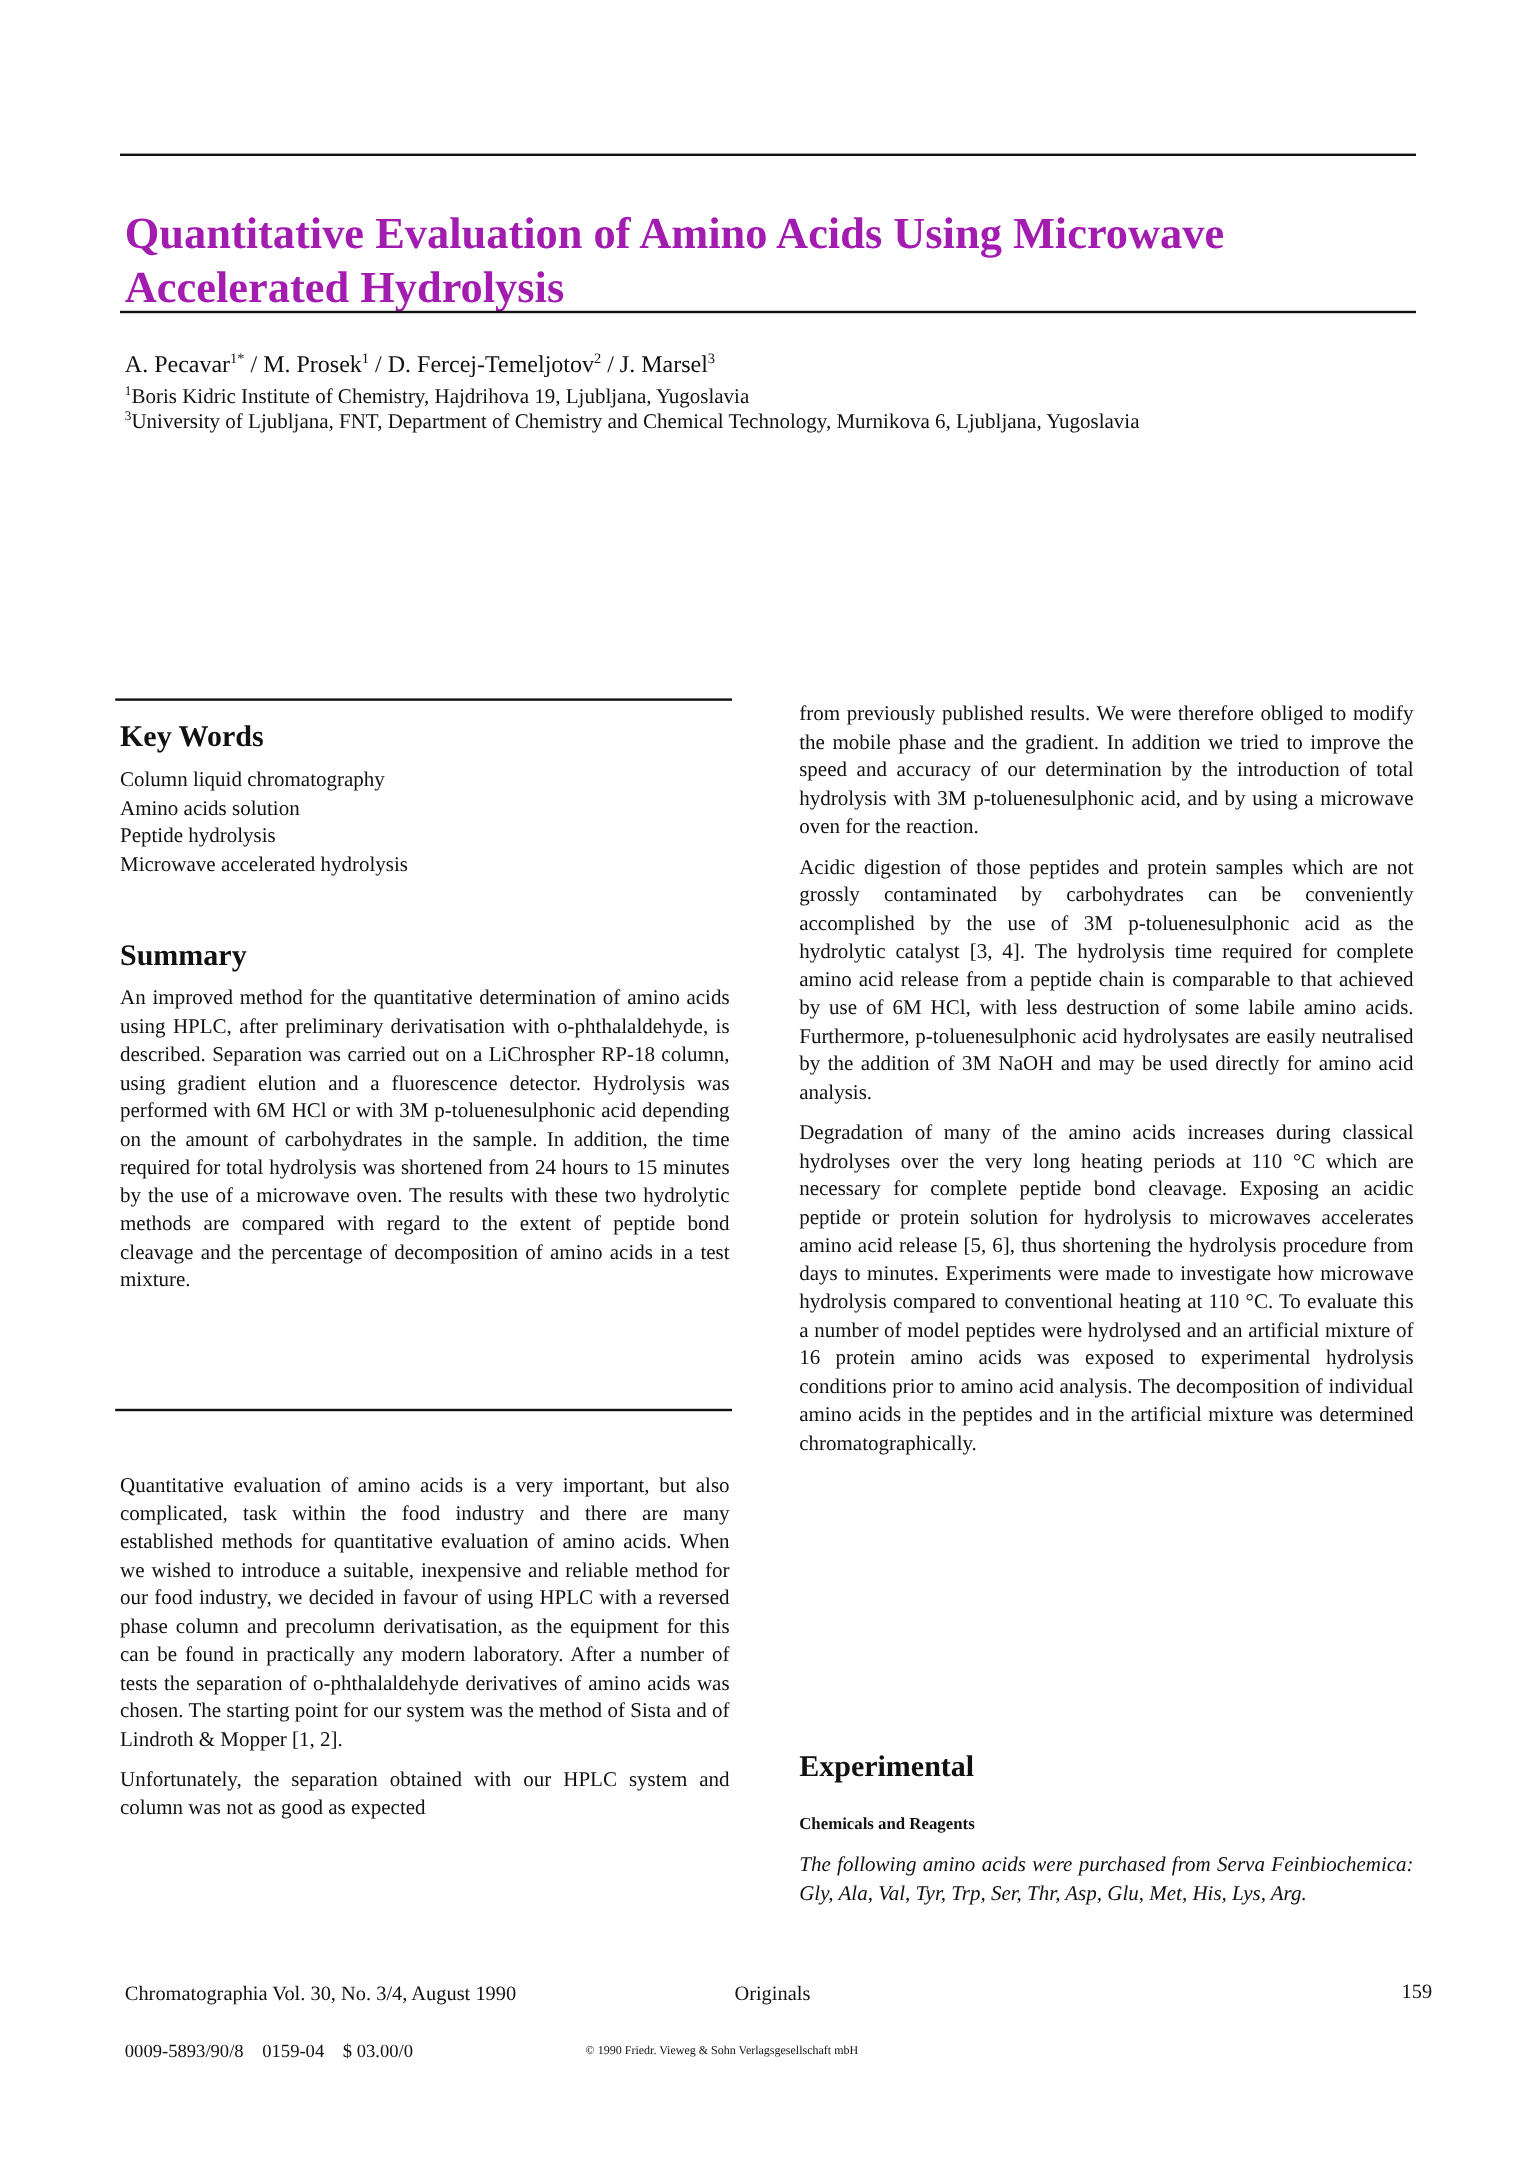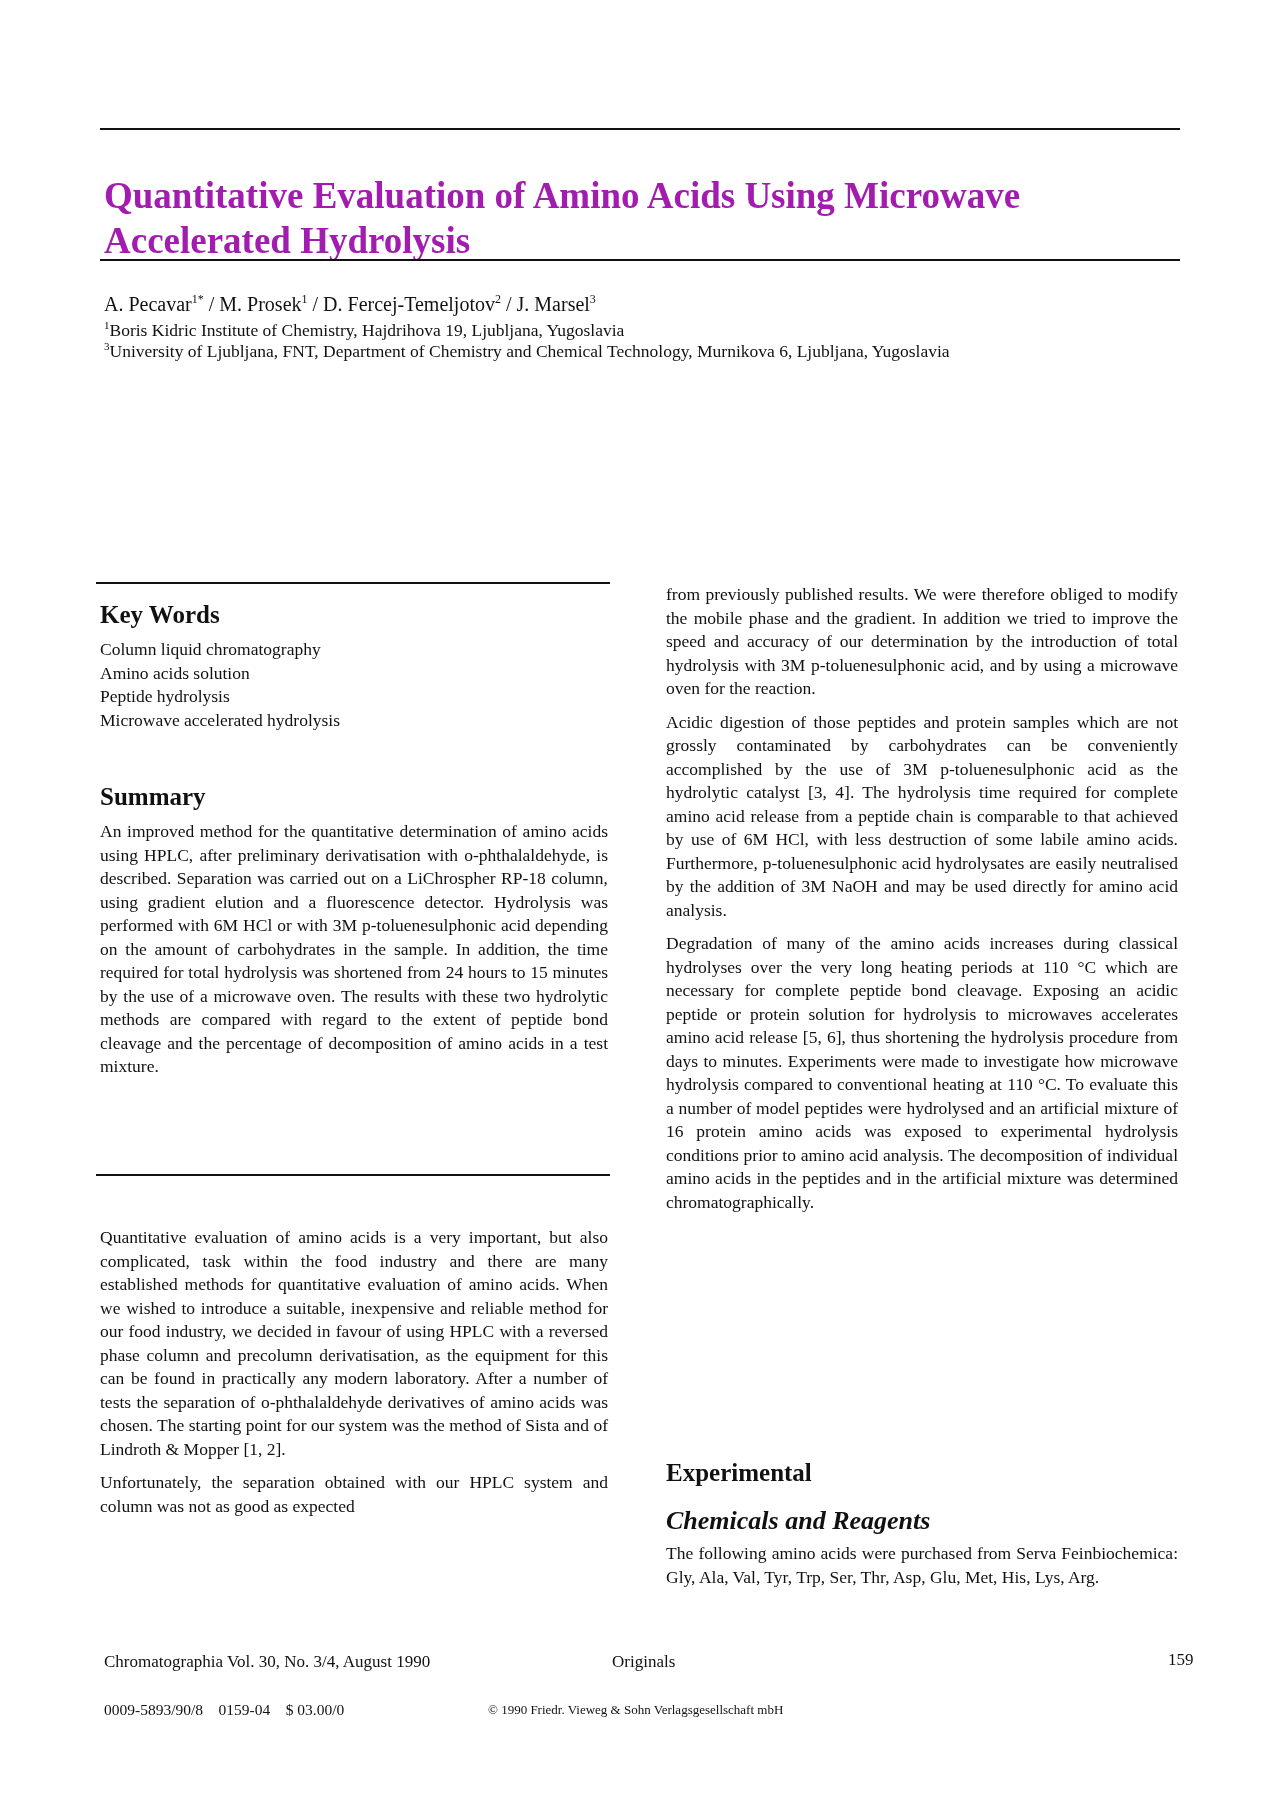--- a/index.html
+++ b/index.html
@@ -11,21 +11,21 @@
   .authors { position: absolute; left: 104px; top: 292px; font-size: 20px; line-height: 24px; }
   .authors sup { font-size: 12px; vertical-align: super; line-height: 0; }
   .affils { position: absolute; left: 104px; top: 320px; width: 1080px; font-size: 17.5px; line-height: 21px; }
   .affil { display: block; text-indent: -10px; padding-left: 10px; }
   .affil sup { font-size: 11px; vertical-align: super; line-height: 0; }
 
   .col { position: absolute; font-size: 17.5px; line-height: 23.5px; text-align: justify; }
   .col-left { left: 100px; width: 508px; }
   .col-right { left: 666px; width: 512px; }
   .h-section { font-family: "Liberation Serif", serif; font-weight: bold; font-size: 25px; line-height: 30px; margin: 0; }
-  .h-sub { font-family: "Liberation Serif", serif; font-weight: bold; font-size: 26px; line-height: 26px; margin: 0; font-style: italic; }
+  .h-sub { font-family: "Liberation Serif", serif; font-weight: bold; font-size: 14px; line-height: 26px; margin: 0; }
   .para { margin: 0 0 10px 0; }
   .kw-item { display: block; text-align: left; }
 
   .footer { position: absolute; font-size: 17px; line-height: 20px; }
 </style>
 </head>
 <body>
 
 <div class="rule" style="left:100px; top:128px; width:1080px;"></div>
 
@@ -71,20 +71,20 @@
 
 <div class="col col-right" style="top:583px;">
   <p class="para">from previously published results. We were therefore obliged to modify the mobile phase and the gradient. In addition we tried to improve the speed and accuracy of our determination by the introduction of total hydrolysis with 3M p-toluenesulphonic acid, and by using a microwave oven for the reaction.</p>
   <p class="para">Acidic digestion of those peptides and protein samples which are not grossly contaminated by carbohydrates can be conveniently accomplished by the use of 3M p-toluenesulphonic acid as the hydrolytic catalyst [3, 4]. The hydrolysis time required for complete amino acid release from a peptide chain is comparable to that achieved by use of 6M HCl, with less destruction of some labile amino acids. Furthermore, p-toluenesulphonic acid hydrolysates are easily neutralised by the addition of 3M NaOH and may be used directly for amino acid analysis.</p>
   <p class="para">Degradation of many of the amino acids increases during classical hydrolyses over the very long heating periods at 110 °C which are necessary for complete peptide bond cleavage. Exposing an acidic peptide or protein solution for hydrolysis to microwaves accelerates amino acid release [5, 6], thus shortening the hydrolysis procedure from days to minutes. Experiments were made to investigate how microwave hydrolysis compared to conventional heating at 110 °C. To evaluate this a number of model peptides were hydrolysed and an artificial mixture of 16 protein amino acids was exposed to experimental hydrolysis conditions prior to amino acid analysis. The decomposition of individual amino acids in the peptides and in the artificial mixture was determined chromatographically.</p>
 </div>
 
 <div class="col col-right" style="top:1458px;">
   <h2 class="h-section">Experimental</h2>
   <h3 class="h-sub" style="margin-top:20px;">Chemicals and Reagents</h3>
-  <p class="para" style="margin-top:8px;">The following amino acids were purchased from Serva Feinbiochemica: Gly, Ala, Val, Tyr, Trp, Ser, Thr, Asp, Glu, Met, His, Lys, Arg.</p>
+  <p class="para" style="margin-top:8px;font-style:italic;">The following amino acids were purchased from Serva Feinbiochemica: Gly, Ala, Val, Tyr, Trp, Ser, Thr, Asp, Glu, Met, His, Lys, Arg.</p>
 </div>
 
 <div class="footer" style="left:104px; top:1652px;">Chromatographia Vol. 30, No. 3/4, August 1990</div>
 <div class="footer" style="left:612px; top:1652px;">Originals</div>
 <div class="footer" style="left:1168px; top:1650px; font-size:17px;">159</div>
 <div class="footer" style="left:104px; top:1700px; font-size:15.5px; white-space:pre;">0009-5893/90/8    0159-04    $ 03.00/0</div>
-<div class="footer" style="left:488px; top:1700px; font-size:13px;">© 1990 Friedr. Vieweg &amp; Sohn Verlagsgesellschaft mbH</div>
+<div class="footer" style="left:488px; top:1700px; font-size:10px;">© 1990 Friedr. Vieweg &amp; Sohn Verlagsgesellschaft mbH</div>
 
 </body></html>

